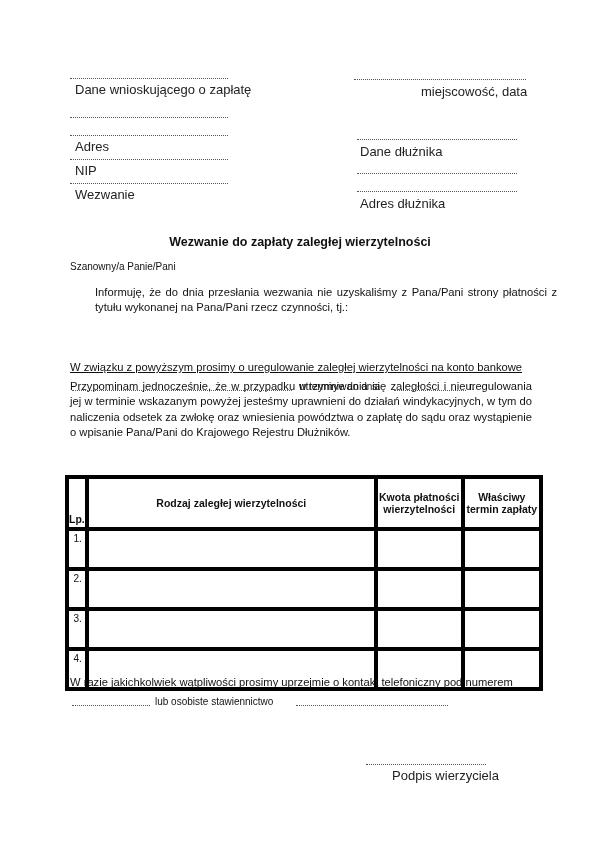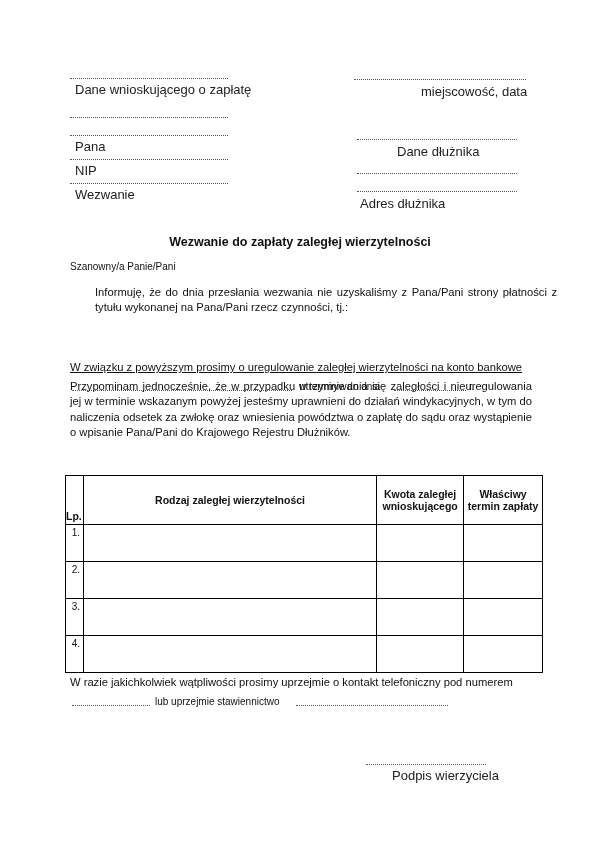--- a/index.html
+++ b/index.html
@@ -8,51 +8,51 @@
   .abs { position: absolute; }
   .dots { position: absolute; border-bottom: 1px dotted #555; height: 0; }
   .small { font-size: 13px; color: #222; }
   .title { position: absolute; left: 0; width: 600px; top: 235px; text-align: center;
            font-weight: bold; font-size: 12.5px; }
   .para { position: absolute; left: 70px; width: 462px; font-size: 11.2px; line-height: 15.4px;
           text-align: justify; }
   .line { position: absolute; font-size: 10px; text-align: right; }
   table.debt { position: absolute; left: 65px; top: 475px; width: 478px; border-collapse: collapse;
                font-size: 10.5px; }
-  table.debt th, table.debt td { border: 1px solid #000000; padding: 0; }
+  table.debt th, table.debt td { border: 4px solid #000000; padding: 0; }
   table.debt th { font-weight: bold; text-align: center; line-height: 12px; height: 38px; }
   table.debt td { height: 34px; vertical-align: top; }
   table.debt td.lp { text-align: right; padding-right: 3px; padding-top: 2px; font-size: 10px; }
   table.debt th.lp { text-align: left; padding-top: 8px; vertical-align: bottom; padding-bottom: 2px; }
 </style>
 </head>
 <body>
 
 <div>
   <div class="dots" style="left:70px; top:78px; width:158px;"></div>
   <div class="abs small" style="left:75px; top:82px;">Dane wnioskującego o zapłatę</div>
 
   <div class="dots" style="left:70px; top:117px; width:158px;"></div>
 
   <div class="dots" style="left:70px; top:135px; width:158px;"></div>
-  <div class="abs small" style="left:75px; top:139px;">Pana</div>
+  <div class="abs small" style="left:75px; top:139px;">Adres</div>
 
   <div class="dots" style="left:70px; top:159px; width:158px;"></div>
   <div class="abs small" style="left:75px; top:163px;">NIP</div>
 
   <div class="dots" style="left:70px; top:183px; width:158px;"></div>
   <div class="abs small" style="left:75px; top:187px;">Wezwanie</div>
 </div>
 
 <div>
   <div class="dots" style="left:354px; top:79px; width:172px;"></div>
   <div class="abs small" style="left:421px; top:84px;">miejscowość, data</div>
 
   <div class="dots" style="left:357px; top:139px; width:160px;"></div>
-  <div class="abs small" style="left:360px; top:144px;margin-left:37px;">Dane dłużnika</div>
+  <div class="abs small" style="left:360px; top:144px;">Dane dłużnika</div>
 
   <div class="dots" style="left:357px; top:173px; width:160px;"></div>
 
   <div class="dots" style="left:357px; top:191px; width:160px;"></div>
   <div class="abs small" style="left:360px; top:196px;">Adres dłużnika</div>
 </div>
 
 <div class="title">Wezwanie do zapłaty zaległej wierzytelności</div>
 
 <div class="line" style="left:70px; top:261px;">Szanowny/a Panie/Pani</div>
@@ -73,21 +73,21 @@
   <colgroup>
     <col style="width:18px">
     <col style="width:294px">
     <col style="width:87px">
     <col style="width:79px">
   </colgroup>
   <thead>
     <tr>
       <th class="lp">Lp.</th>
       <th>Rodzaj zaległej wierzytelności</th>
-      <th>Kwota zaległej wnioskującego</th>
+      <th>Kwota płatności wierzytelności</th>
       <th>Właściwy termin zapłaty</th>
     </tr>
   </thead>
   <tbody>
     <tr>
       <td class="lp">1.</td>
       <td></td>
       <td></td>
       <td></td>
     </tr>
@@ -109,17 +109,17 @@
       <td></td>
       <td></td>
     </tr>
   </tbody>
 </table>
 
 <div class="para" style="top:675px;">
   <span>W razie jakichkolwiek wątpliwości prosimy uprzejmie o kontakt telefoniczny pod numerem</span>
 </div>
 <div class="dots" style="left:72px; top:705px; width:78px;"></div>
-<div class="line" style="left:155px; top:696px;">lub uprzejmie stawiennictwo</div>
+<div class="line" style="left:155px; top:696px;">lub osobiste stawiennictwo</div>
 <div class="dots" style="left:296px; top:705px; width:152px;"></div>
 
 <div class="dots" style="left:366px; top:764px; width:120px;"></div>
 <div class="abs small" style="left:392px; top:768px;">Podpis wierzyciela</div>
 
 </body></html>

